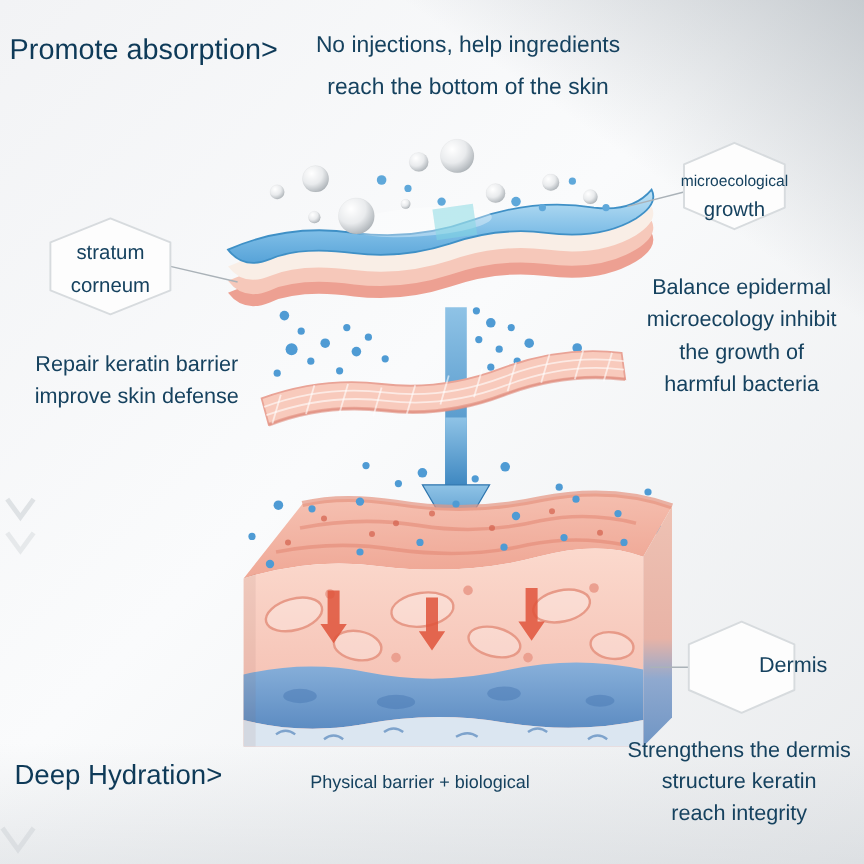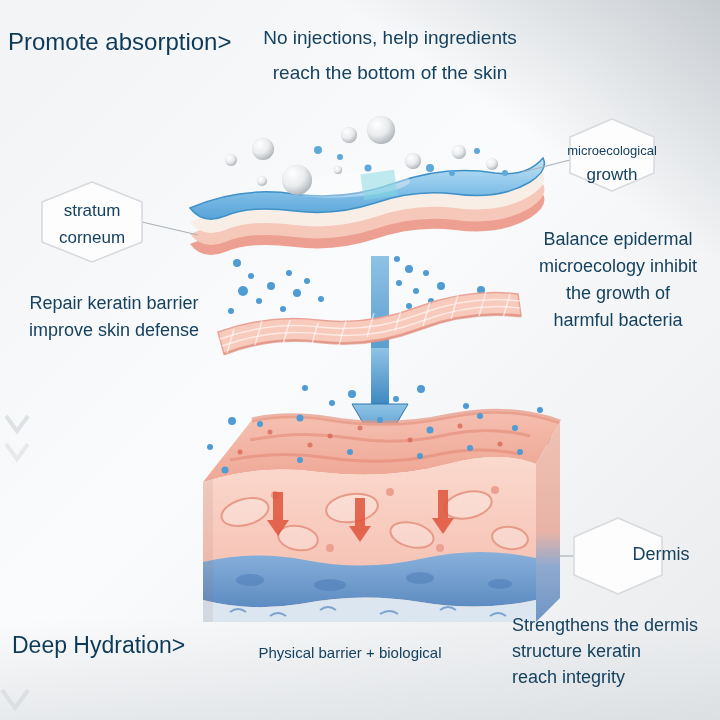--- a/index.html
+++ b/index.html
@@ -18,21 +18,21 @@
   .heading { font-weight:normal; color:#0e3a58; }
   .t-promote  { left:8px;   top:28px;  font-size:24px; }
   .t-noinj    { left:235px; top:20px;  width:310px; text-align:center; font-size:19px; line-height:35px; }
   .t-stratum  { left:32px;  top:197px; width:120px; text-align:center; font-size:17px; line-height:27px; }
   .t-micro    { left:556px; top:143px; width:112px; text-align:center; }
   .t-micro .l1 { font-size:13px; }
   .t-micro .l2 { font-size:17px; margin-top:7px; }
   .t-balance  { left:518px; top:226px; width:200px; text-align:center; font-size:18px; line-height:27px; }
   .t-repair   { left:0px;   top:290px; width:212px; text-align:center; font-size:18px; line-height:27px;padding-left:16px; }
   .t-dermis   { left:574px; top:544px; width:90px;  text-align:center; font-size:18px;margin-left:42px; }
-  .t-strength { left:512px; top:612px; width:208px; font-size:18px; line-height:26px; }
+  .t-strength { left:512px; top:612px; width:208px; text-align:center; font-size:18px; line-height:26px; }
   .t-deep     { left:12px;  top:632px; font-size:23px; }
   .t-physical { left:190px; top:636px; width:320px; text-align:center; font-size:15px; line-height:34px; }
 </style>
 </head>
 <body>
 
 <div class="stage">
 
   <svg class="illustration" width="720" height="720" viewBox="0 0 720 720">
     <defs>

